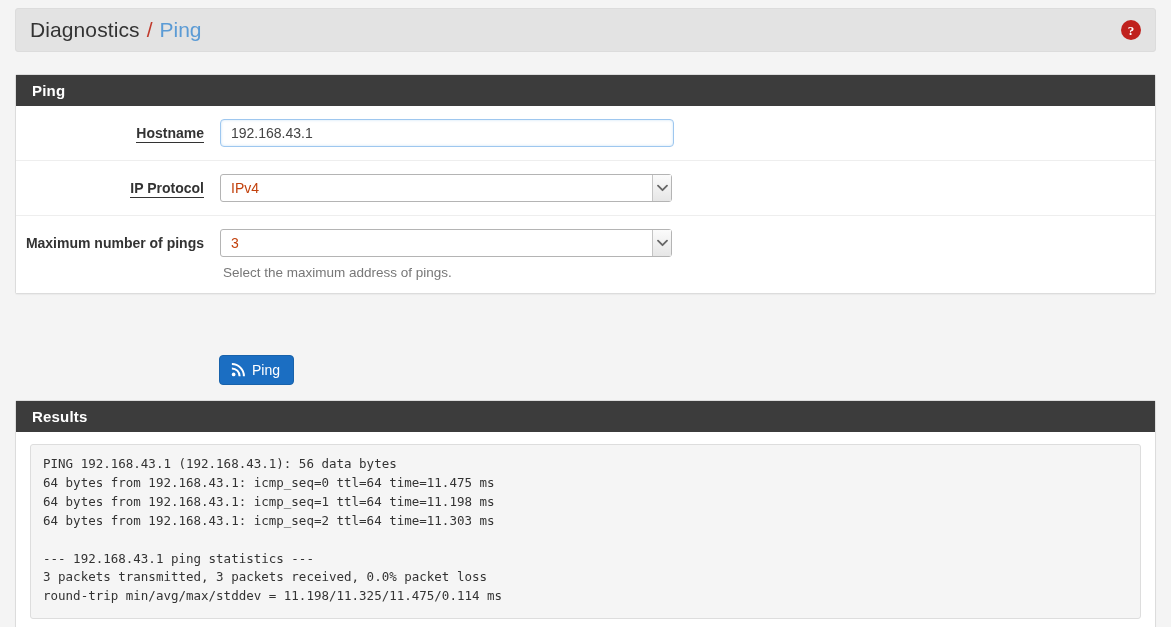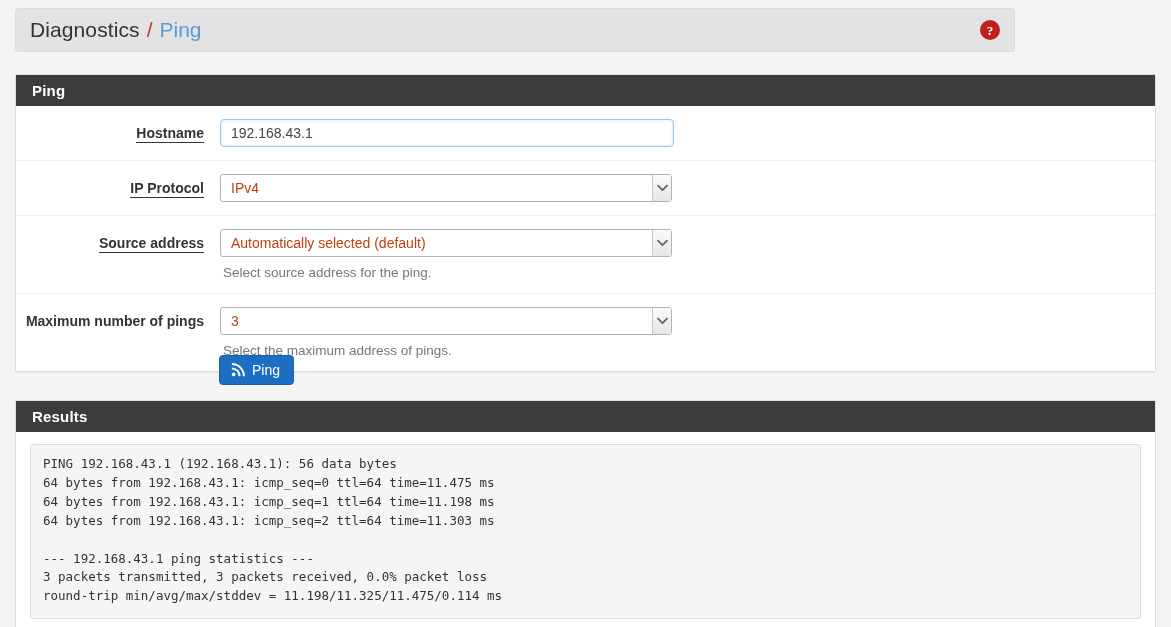--- a/index.html
+++ b/index.html
@@ -10,21 +10,21 @@
     font-family: "Liberation Sans", sans-serif;
     font-size: 14px;
     color: #333;
     overflow: hidden;
   }
 
   
   .breadcrumb-bar {
     position: absolute;
     left: 15px; top: 8px;
-    width: 1000px; height: 44px;
+    width: 1141px; height: 44px;
     background: #e3e3e3;
     border: 1px solid #dcdcdc;
     border-radius: 3px;
     display: flex;
     align-items: center;
     padding: 0 14px;
   }
   .crumb-root {
     font-size: 21px;
     color: #333;
@@ -234,36 +234,20 @@
           <span class="select-value">IPv4</span>
           <span class="select-arrow">
             <svg width="11" height="8" viewBox="0 0 11 8">
                 <path d="M1 1.6 L5.5 6.2 L10 1.6" stroke="#666" stroke-width="1.8" fill="none" stroke-linecap="round" stroke-linejoin="round"></path>
               </svg>
           </span>
         </div>
       </div>
     </div>
 
-    <div class="form-row">
-      <div class="form-label">
-        <span class="underlined">Source address</span>
-      </div>
-      <div class="form-control-wrap">
-        <div class="select-box">
-          <span class="select-value">Automatically selected (default)</span>
-          <span class="select-arrow">
-            <svg width="11" height="8" viewBox="0 0 11 8">
-                <path d="M1 1.6 L5.5 6.2 L10 1.6" stroke="#666" stroke-width="1.8" fill="none" stroke-linecap="round" stroke-linejoin="round"></path>
-              </svg>
-          </span>
-        </div>
-        <div class="help-block">Select source address for the ping.</div>
-      </div>
-    </div>
 
     <div class="form-row">
       <div class="form-label">Maximum number of pings</div>
       <div class="form-control-wrap">
         <div class="select-box">
           <span class="select-value">3</span>
           <span class="select-arrow">
             <svg width="11" height="8" viewBox="0 0 11 8">
                 <path d="M1 1.6 L5.5 6.2 L10 1.6" stroke="#666" stroke-width="1.8" fill="none" stroke-linecap="round" stroke-linejoin="round"></path>
               </svg>

